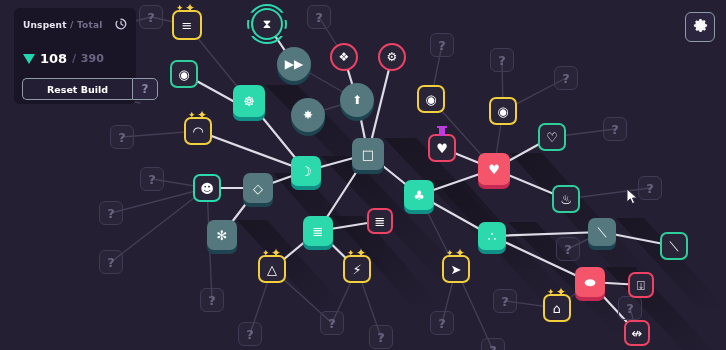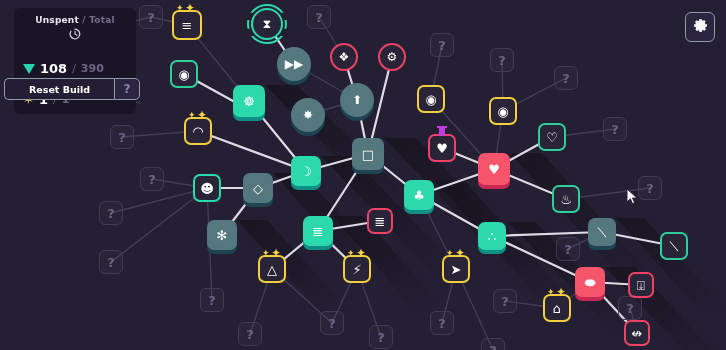--- a/index.html
+++ b/index.html
@@ -93,35 +93,34 @@
   #hud {
     position: absolute; left: 14px; top: 8px;
     width: 122px;
     background: #191526;
     border-radius: 6px;
     padding: 7px 9px 8px 9px;
   }
   .hud-head {
     display:flex; align-items:center; justify-content:space-between;
     margin-bottom: 5px;
-    flex-direction: column;
   }
   .hud-title { font-size: 9px; font-weight: bold; color: #e9e6f2; letter-spacing:.2px; }
   .hud-title .dim { color: #746d8c; font-weight: bold; }
   .hud-row { display:flex; align-items:center; gap:5px; margin-top:18px; }
   .hud-val { font-size: 13px; font-weight: bold; color: #ffffff; line-height:1; }
   .hud-sep { font-size: 11px; color:#6b6483; line-height:1; }
   .hud-max { font-size: 11px; color:#6b6483; font-weight:bold; line-height:1; }
   .gem {
     width:0;height:0;border-left:6px solid transparent;border-right:6px solid transparent;
     border-top:10px solid #23d6b0;
   }
   .star { color:#f7c948; font-size:13px; line-height:1; }
 
-  #resetRow { position:absolute; left:4px; top:78px; display:flex;text-align:right; }
+  #resetRow { position:absolute; left:22px; top:78px; display:flex;text-align:right; }
   #resetBtn {
     width: 110px; height: 22px;
     background: #231e33;
     border: 1px solid #8e9ca8;
     border-right: none;
     border-radius: 5px 0 0 5px;
     color: #ffffff; font-size: 9.5px; font-weight: bold;
     display:flex; align-items:center; justify-content:center;
     cursor: pointer;
   }

